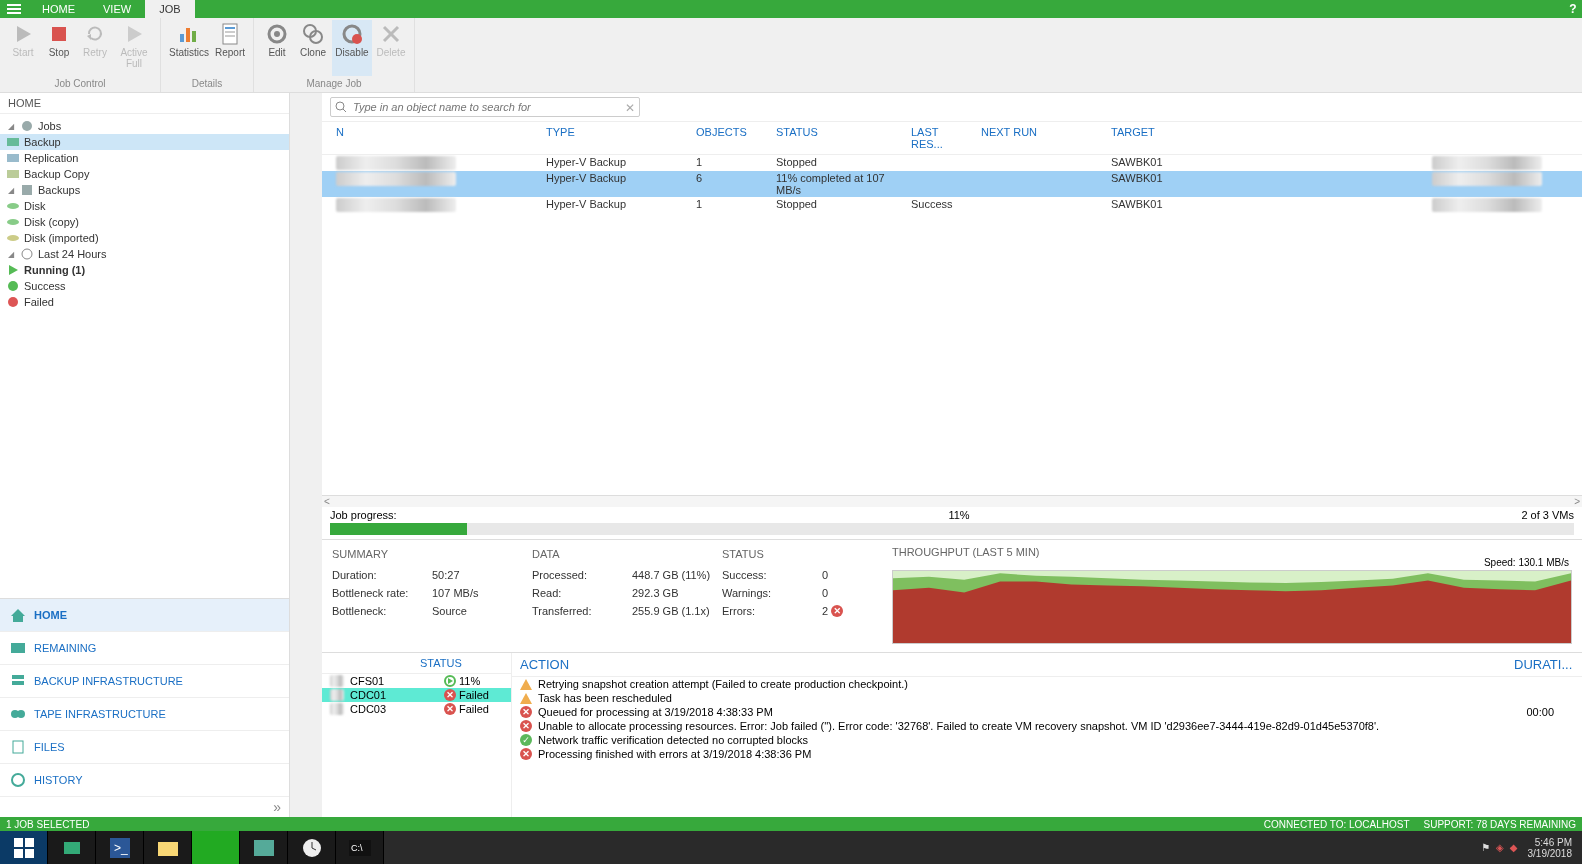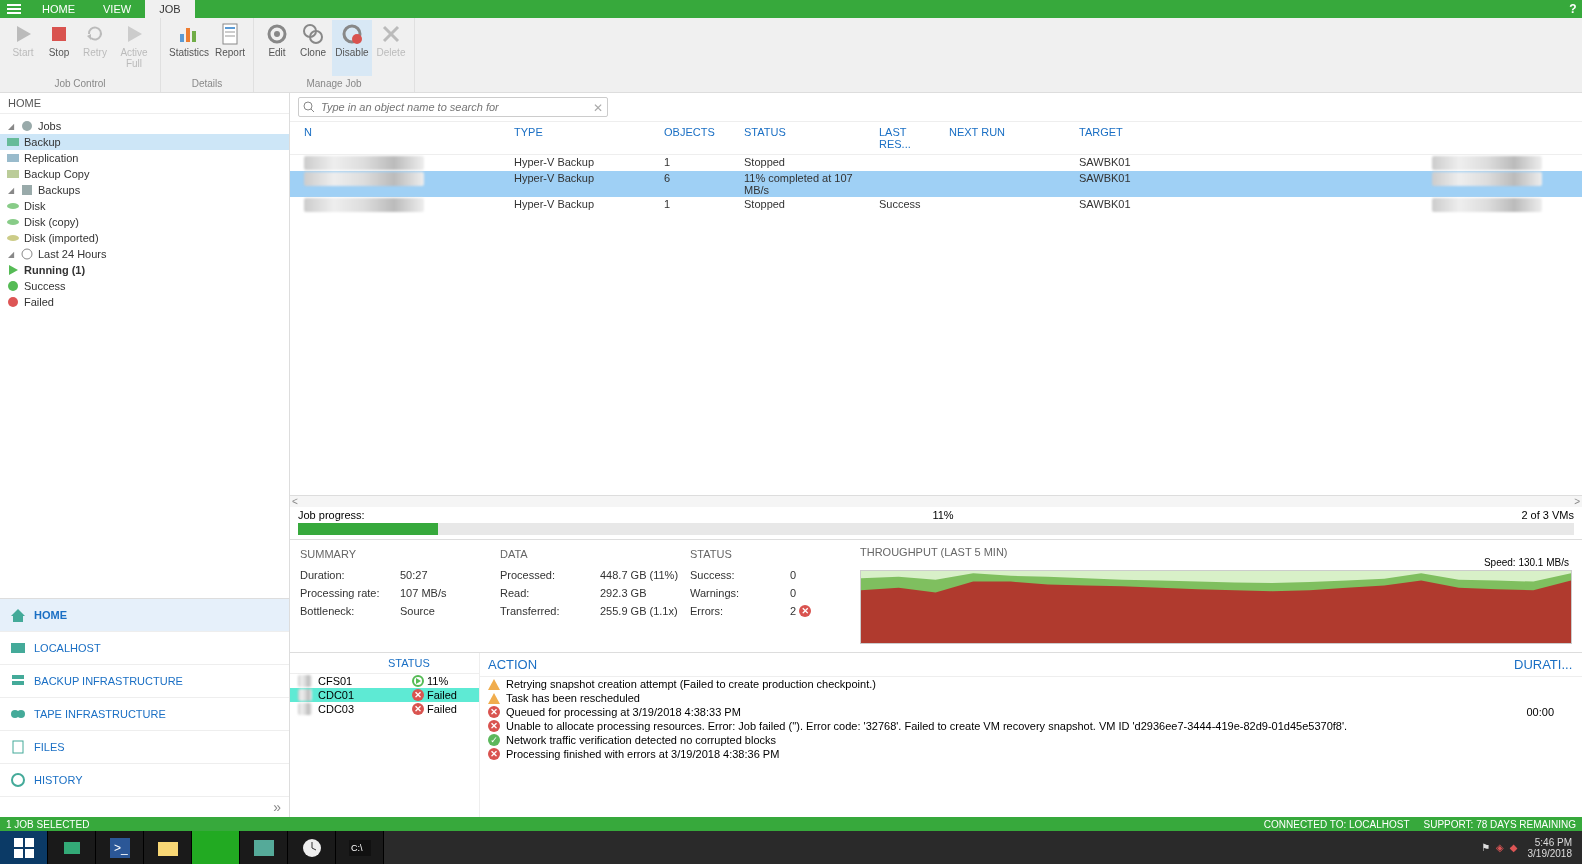--- a/index.html
+++ b/index.html
@@ -34,21 +34,21 @@
 .tnode.sel { background:#cde6f7; }
 .tnode.bold { font-weight:bold; }
 
 .nav-sec { border-top:1px solid #ddd; }
 .nav-item { display:flex; align-items:center; gap:8px; padding:8px 10px; font-size:11px; color:#1a6fc4; cursor:pointer; border-bottom:1px solid #eee; }
 .nav-item .nic2 { width:16px; height:16px; }
 .nav-item.sel { background:#e6f0fa; font-weight:bold; }
 .nav-dots { text-align:right; padding:2px 8px; color:#888; font-size:14px; }
 
 
-.right { flex:1; display:flex; flex-direction:column; background:#fff; }
+.right { flex:1; display:flex; flex-direction:column; background:#fff;margin-left:32px; }
 .search-row { padding:4px 8px; border-bottom:1px solid #eee; }
 .search { position:relative; width:310px; }
 .search input { width:100%; padding:3px 22px; border:1px solid #ccc; border-radius:2px; font-size:11px; font-style:italic; color:#888; }
 .search .sic { position:absolute; left:5px; top:4px; }
 .search .xic { position:absolute; right:5px; top:4px; color:#aaa; cursor:pointer; }
 
 .grid-hdr { display:flex; padding:4px 0 4px 10px; font-size:11px; color:#1a6fc4; border-bottom:1px solid #eee; }
 .grid-hdr > div, .grow > div { padding:0 4px; }
 .c-name{width:210px}.c-type{width:150px}.c-obj{width:80px}.c-stat{width:135px}.c-last{width:70px}.c-next{width:130px}.c-tgt{width:200px}.c-end{flex:1}
 .grid-body { height:340px; overflow:auto; }
@@ -319,21 +319,21 @@
           <svg class="nic2">
             <polygon points="8,2 15,9 1,9" fill="#4a9"></polygon>
             <rect x="3" y="9" width="10" height="6" fill="#4a9"></rect>
           </svg>
           <span>HOME</span>
         </div>
       <div class="nav-item">
           <svg class="nic2">
             <rect x="1" y="3" width="14" height="10" fill="#4a9"></rect>
           </svg>
-          <span>LOCALHOST</span>
+          <span>REMAINING</span>
         </div>
       <div class="nav-item">
           <svg class="nic2">
             <rect x="2" y="2" width="12" height="4" fill="#4a9"></rect>
             <rect x="2" y="8" width="12" height="4" fill="#4a9"></rect>
           </svg>
           <span>BACKUP INFRASTRUCTURE</span>
         </div>
       <div class="nav-item">
           <svg class="nic2">
@@ -439,21 +439,21 @@
       </div>
 
     <div class="details">
       <div class="dcol h1">
         <div class="hd">SUMMARY</div>
         <div class="kv">
             <span class="k">Duration:</span>
             <span class="v">50:27</span>
           </div>
         <div class="kv">
-            <span class="k">Processing rate:</span>
+            <span class="k">Bottleneck rate:</span>
             <span class="v">107 MB/s</span>
           </div>
         <div class="kv">
             <span class="k">Bottleneck:</span>
             <span class="v">Source</span>
           </div>
       </div>
       <div class="dcol h2">
         <div class="hd">DATA</div>
         <div class="kv">

